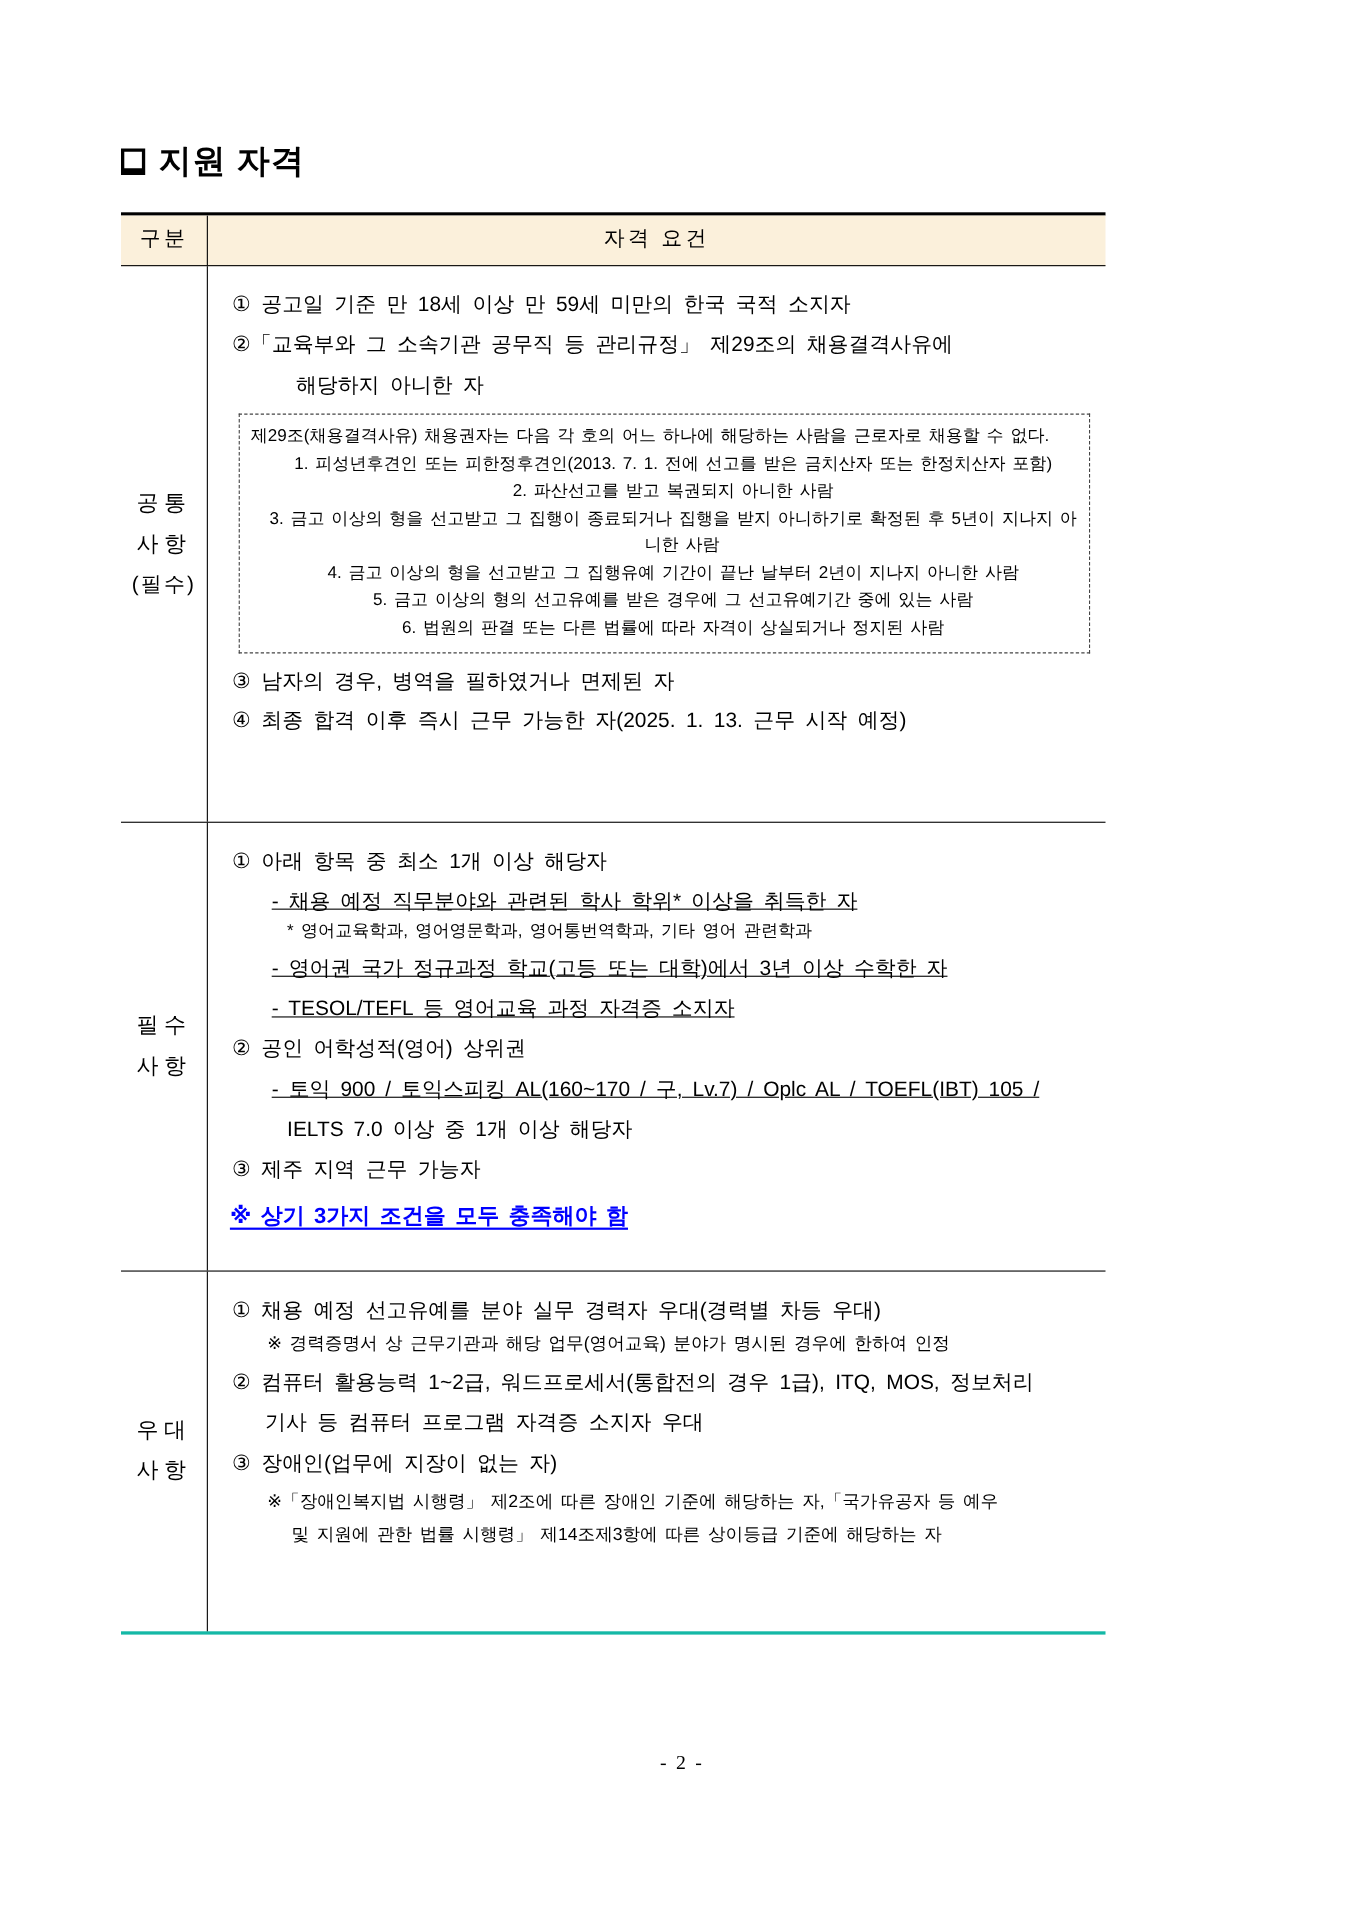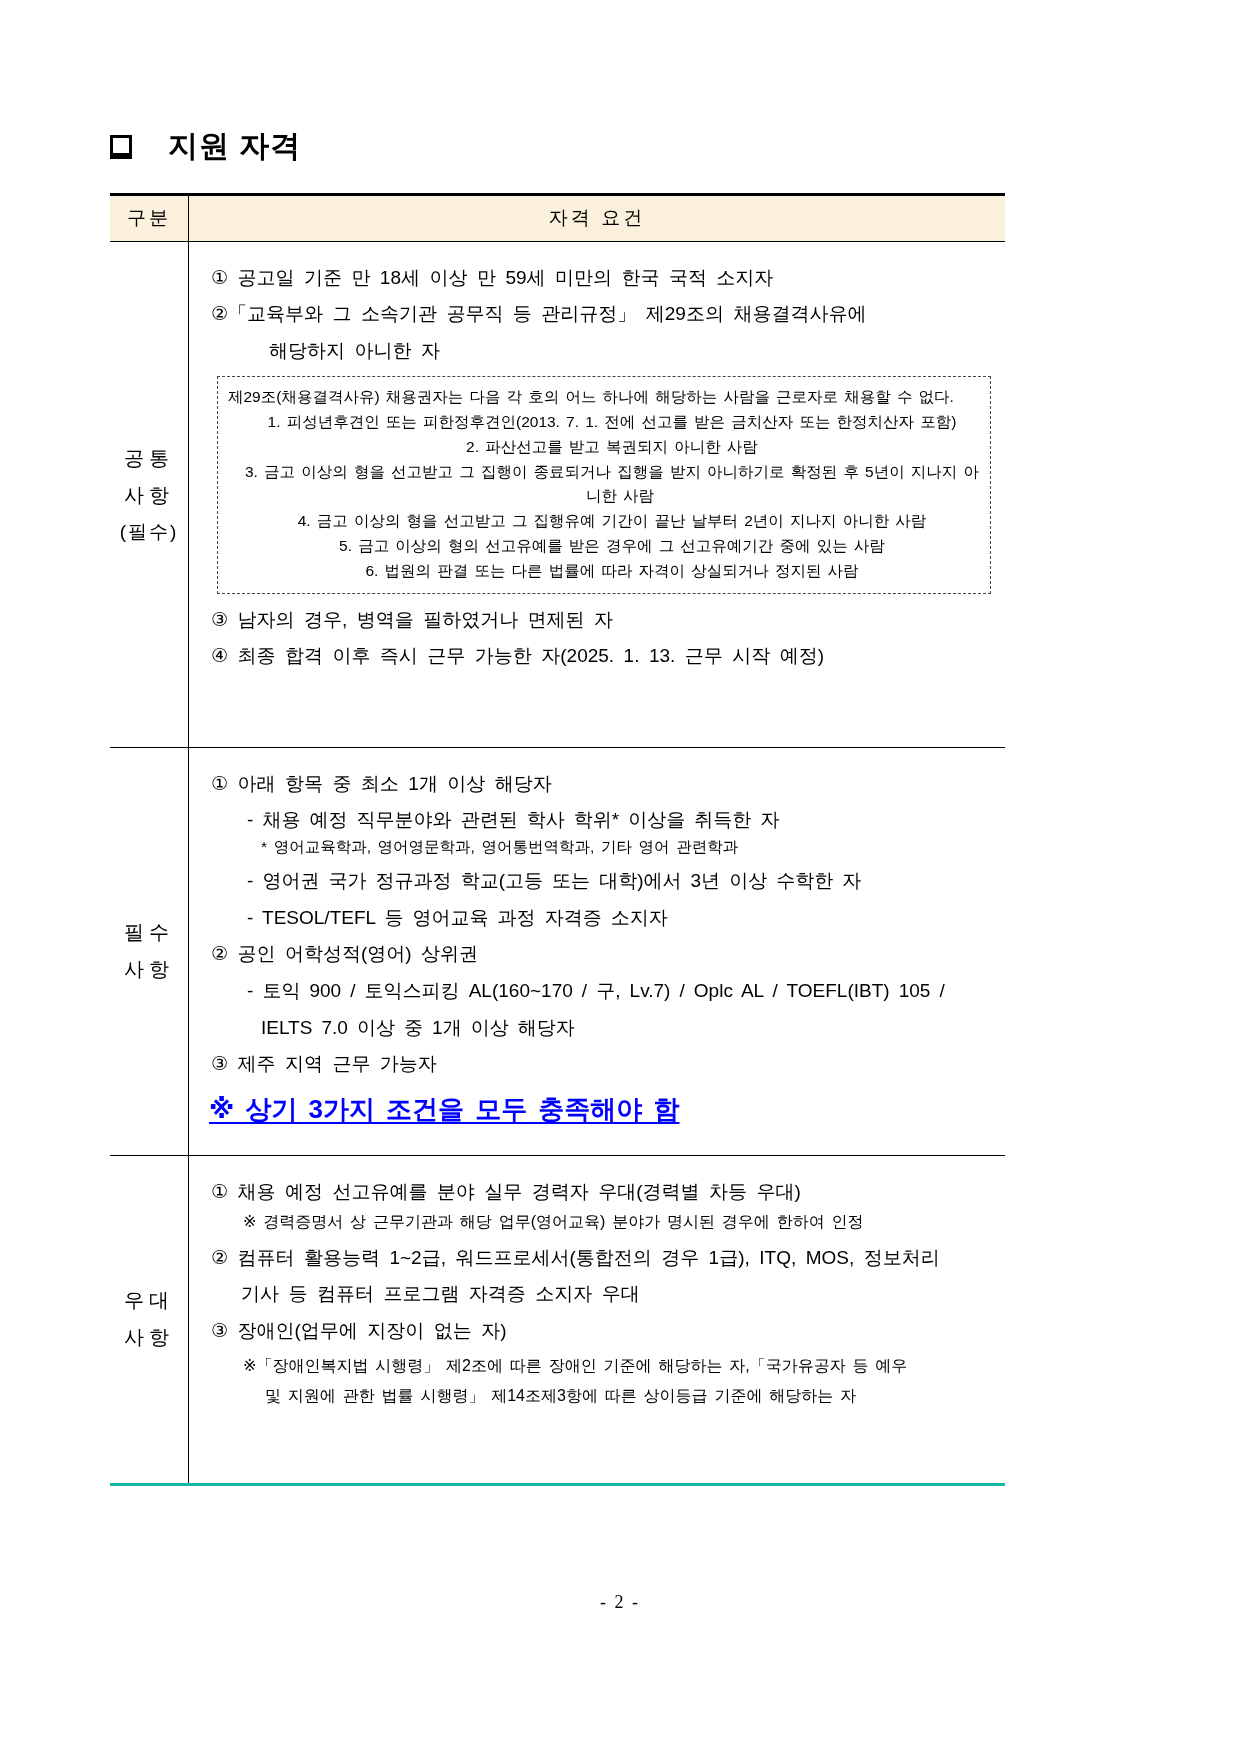--- a/index.html
+++ b/index.html
@@ -12,21 +12,21 @@
   }
   .page { position: absolute; inset: 0; padding: 126px 118px 0 110px; }
 
   
   .title-row { display: flex; align-items: center; margin-bottom: 26px; }
   .bullet {
     display: inline-block; width: 22px; height: 24px;
     border: 3px solid #000; border-bottom: 6px solid #000;
     margin-right: 12px;
   }
-  .title-text { font-size: 30px; font-weight: bold; letter-spacing: 1px; margin-left: 24px; }
+  .title-text { font-size: 30px; font-weight: bold; letter-spacing: 1px; }
 
   
   .qual-table {
     width: 895px;
     border-top: 3px solid #000;
     border-bottom: 3px solid #14b8a6;
   }
   .t-row { display: grid; grid-template-columns: 78px 1fr; border-bottom: 1.5px solid #000; }
   .t-row:last-child { border-bottom: none; }
   .t-label {
@@ -42,27 +42,27 @@
     display: block; text-align: center; line-height: 1.4;
   }
 
   .row-common  { min-height: 506px; }
   .row-required{ min-height: 408px; }
   .row-preferred{ min-height: 327px; }
 
   
   .item  { font-size: 19px; line-height: 1.45; margin: 9px 0; padding-left: 10px; word-spacing: 0.22em; }
   .cont  { font-size: 19px; line-height: 1.45; margin: 2px 0 9px 0; padding-left: 68px; word-spacing: 0.22em; }
-  .sub   { font-size: 19px; line-height: 1.45; margin: 9px 0 9px 46px; word-spacing: 0.2em; }
+  .sub   { font-size: 19px; line-height: 1.45; margin: 9px 0 9px 46px; word-spacing: 0.2em; text-decoration: underline; }
   .sub-cont { font-size: 19px; line-height: 1.45; margin: 2px 0 9px 60px; word-spacing: 0.2em; }
   .note  { font-size: 15.5px; line-height: 1.4; margin: 0px 0 10px 60px; word-spacing: 0.15em; }
   .note2 { font-size: 16px; line-height: 1.6; margin: 2px 0 4px 42px; word-spacing: 0.15em; }
   .note2-cont { font-size: 16px; line-height: 1.6; margin: 0 0 8px 64px; word-spacing: 0.15em; }
   .blue-note {
-    font-size: 26px; font-weight: bold; margin: 14px 0 6px 8px;
+    font-size: 20px; font-weight: bold; margin: 14px 0 6px 8px;
     text-decoration: underline; text-underline-offset: 4px; word-spacing: 0.15em;
   }
 
   
   .dash-box {
     border: 1.5px dashed #444; margin: 12px 6px 12px 16px;
     padding: 8px 10px 9px 10px; font-size: 15.5px; line-height: 1.6;
   }
   .box-head { word-spacing: 0.12em; }
   .box-item { padding-left: 32px; text-indent: -16px; word-spacing: 0.12em; text-align: center; }

